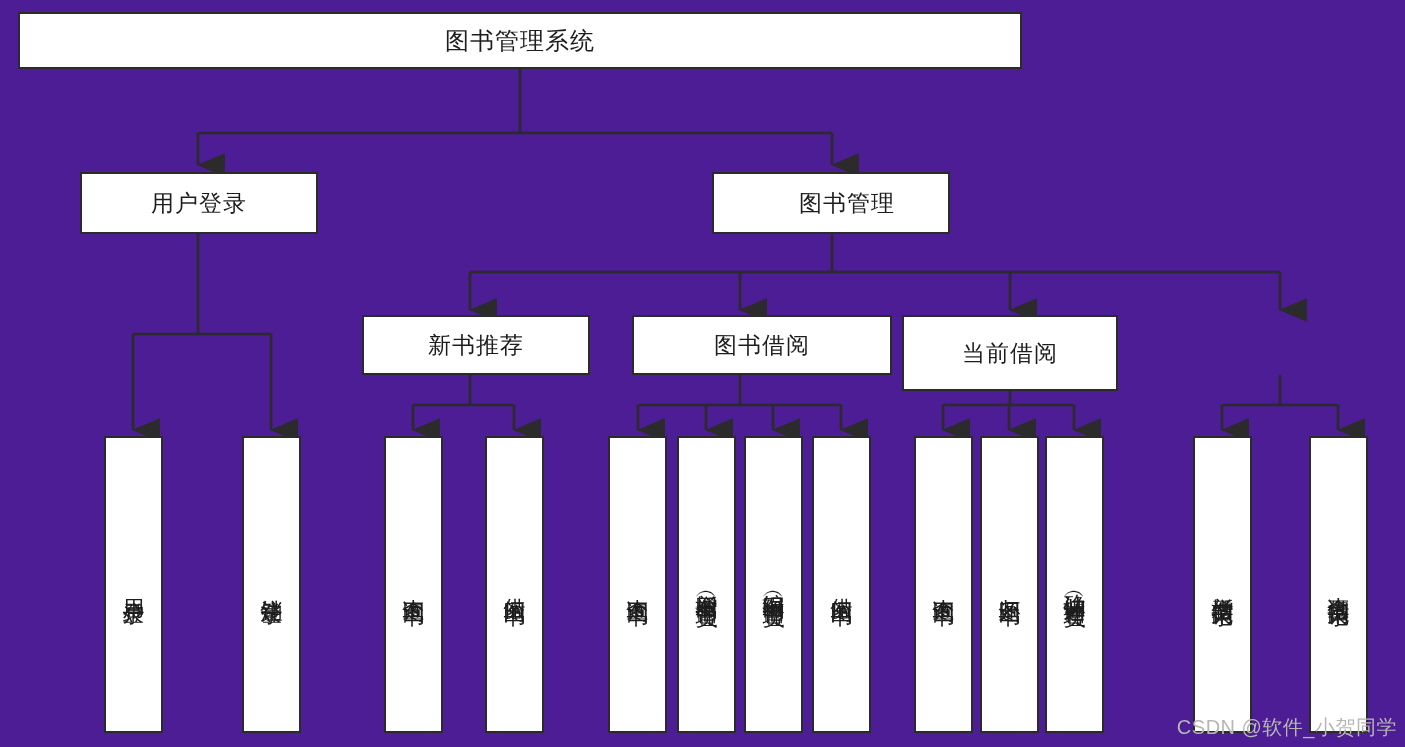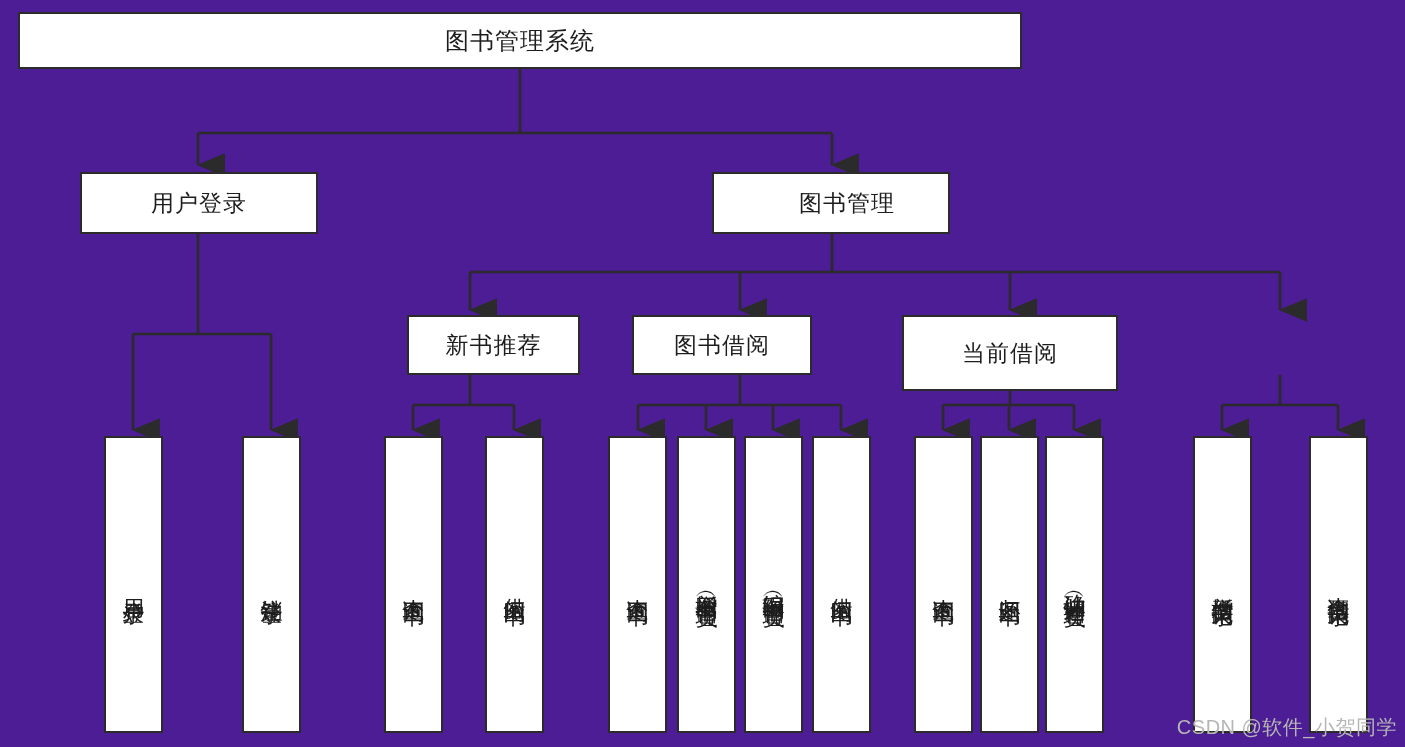--- a/index.html
+++ b/index.html
@@ -123,25 +123,25 @@
   </div>
 
   <div class="node horiz" style="left:80px; top:172px; width:238px; height:62px;">
     <span>用户登录</span>
   </div>
 
   <div class="node horiz" style="left:712px; top:172px; width:238px; height:62px;padding-left:32px;">
     <span>图书管理</span>
   </div>
 
-  <div class="node horiz" style="left:362px; top:315px; width:173px; height:60px;margin-left:45px;">
+  <div class="node horiz" style="left:362px; top:315px; width:228px; height:60px;">
     <span>新书推荐</span>
   </div>
 
-  <div class="node horiz" style="left:632px; top:315px; width:180px; height:60px;">
+  <div class="node horiz" style="left:632px; top:315px; width:260px; height:60px;">
     <span>图书借阅</span>
   </div>
 
   <div class="node horiz" style="left:902px; top:315px; width:216px; height:76px;">
     <span>当前借阅</span>
   </div>
 
 
   <div class="node vert" style="left:104px; top:436px; width:59px; height:297px;">
     <span class="vtext">用户登录</span>

